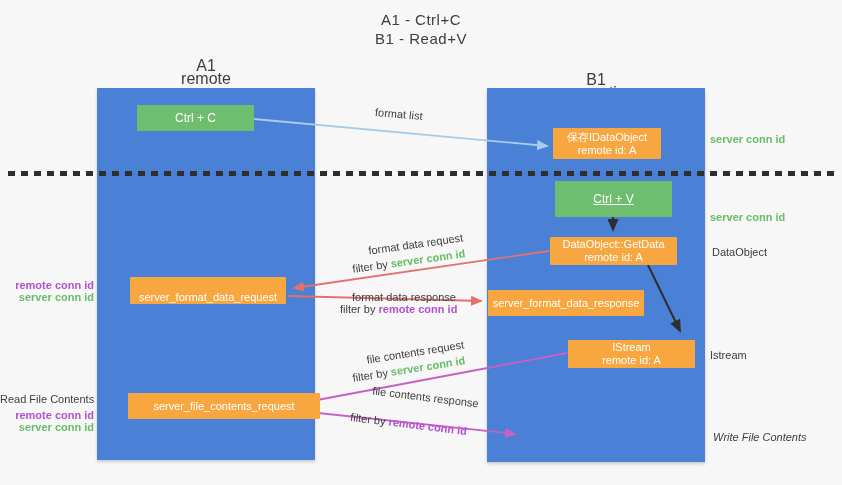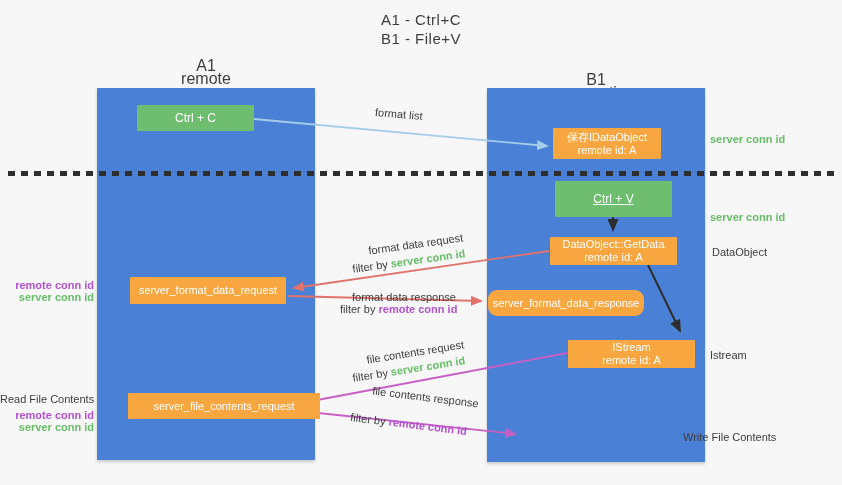--- a/index.html
+++ b/index.html
@@ -63,21 +63,21 @@
   .rot-dn5{transform:rotate(5deg);}
   .rot-dn7{transform:rotate(7deg);}
 </style>
 </head>
 <body>
 
 <div class="canvas">
 
   <div class="title">
     <div>A1 - Ctrl+C</div>
-    <div>B1 - File+V</div>
+    <div>B1 - Read+V</div>
   </div>
 
   <div class="col-header" style="left:97px;">
     <div>A1</div>
     <div>remote</div>
   </div>
   <div class="col-header" style="left:487px;margin-top:14px;">
     <div>B1</div>
     <div>connection</div>
   </div>
@@ -122,25 +122,25 @@
 
   <div class="node node-green" style="left:555px;top:181px;width:117px;height:36px;font-size:12px;text-decoration:underline;">
     <div>Ctrl + V</div>
   </div>
 
   <div class="node node-orange" style="left:550px;top:237px;width:127px;height:28px;">
     <div>DataObject::GetData</div>
     <div>remote id: A</div>
   </div>
 
-  <div class="node node-orange" style="left:130px;top:277px;width:156px;height:27px;">
+  <div class="node node-orange" style="left:130px;top:277px;width:156px;height:27px;justify-content:flex-end;">
     <div>server_format_data_request</div>
   </div>
 
-  <div class="node node-orange" style="left:488px;top:290px;width:156px;height:26px;border-radius:9px;">
+  <div class="node node-orange" style="left:488px;top:290px;width:156px;height:26px;">
     <div>server_format_data_response</div>
   </div>
 
   <div class="node node-orange" style="left:568px;top:340px;width:127px;height:28px;">
     <div>IStream</div>
     <div>remote id: A</div>
   </div>
 
   <div class="node node-orange" style="left:128px;top:393px;width:192px;height:26px;">
     <div>server_file_contents_request</div>
@@ -166,21 +166,21 @@
 
   <div class="lbl rot-dn7" style="left:372px;top:391px;">file contents response</div>
   <div class="lbl rot-dn7" style="left:350px;top:418px;">
     <span>filter by </span><span class="lbl-purple" style="position:static;">remote conn id</span>
   </div>
 
   <div class="lbl lbl-green" style="left:710px;top:133px;">server conn id</div>
   <div class="lbl lbl-green" style="left:710px;top:211px;">server conn id</div>
   <div class="lbl" style="left:712px;top:246px;">DataObject</div>
   <div class="lbl" style="left:710px;top:349px;">Istream</div>
-  <div class="lbl" style="left:683px;top:431px;">Write File Contents</div>
+  <div class="lbl" style="left:713px;top:431px;font-style:italic;">Write File Contents</div>
 
   <div class="lbl lbl-right" style="left:6px;top:279px;width:88px;">
     <div class="lbl-purple" style="position:static;">remote conn id</div>
     <div class="lbl-green" style="position:static;">server conn id</div>
   </div>
   <div class="lbl lbl-right" style="left:0px;top:393px;width:93px;">Read File Contents</div>
   <div class="lbl lbl-right" style="left:6px;top:409px;width:88px;">
     <div class="lbl-purple" style="position:static;">remote conn id</div>
     <div class="lbl-green" style="position:static;">server conn id</div>
   </div>

